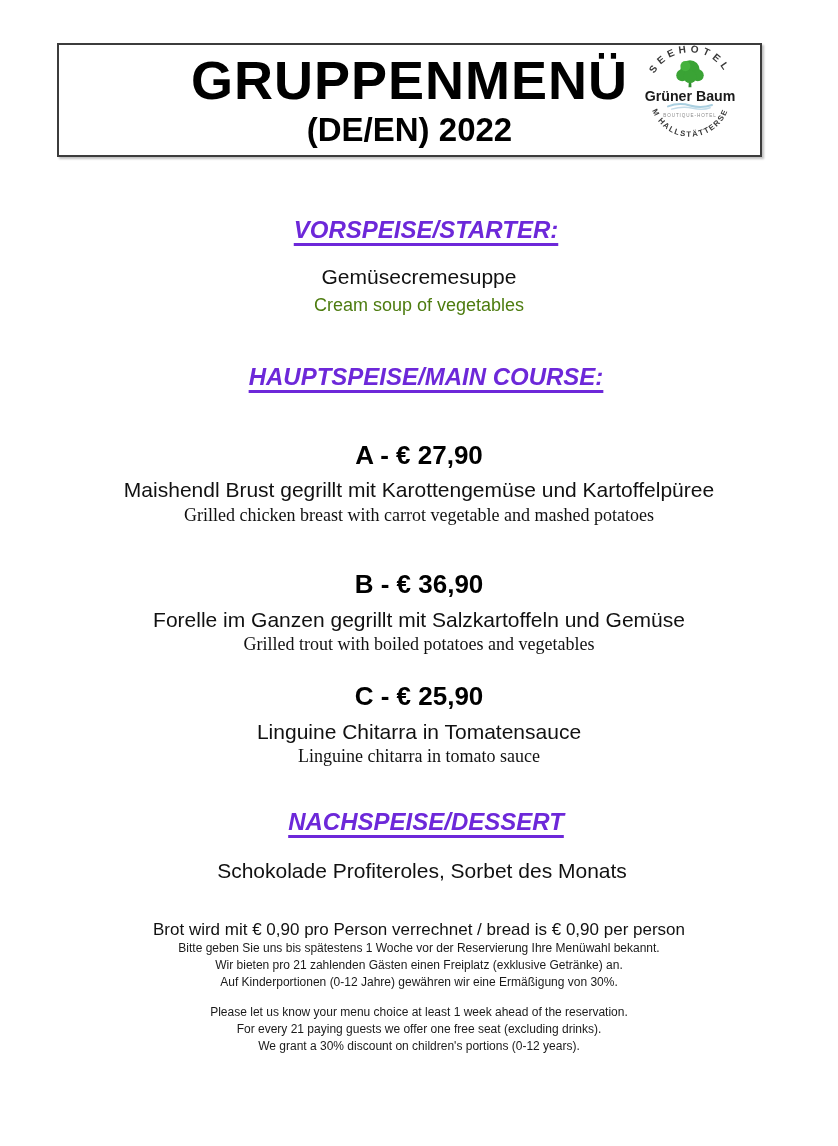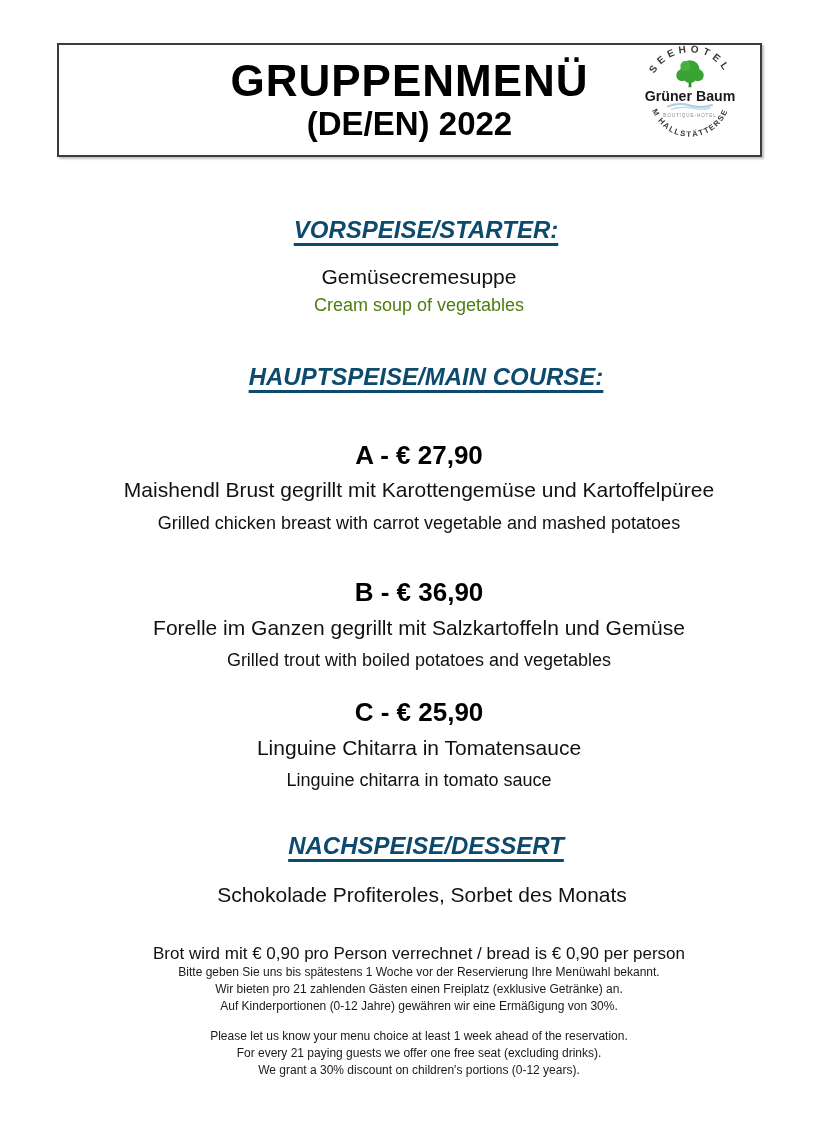--- a/index.html
+++ b/index.html
@@ -28,21 +28,21 @@
     position: absolute;
     left: 0; top: 0;
     width: 100%; height: 100%;
     display: flex;
     flex-direction: column;
     justify-content: center;
     align-items: center;
     text-align: center;
   }
   .title-line1 {
-    font-size: 44px;
+    font-size: 54px;
     font-weight: bold;
     letter-spacing: 1px;
     color: #000;
     line-height: 1.1;
   }
   .title-line2 {
     font-size: 33px;
     font-weight: bold;
     color: #000;
     line-height: 1.15;
@@ -60,39 +60,39 @@
     position: absolute;
     top: 156px;
     left: 0;
     width: 100%;
     text-align: center;
   }
   .section-heading {
     font-size: 24px;
     font-weight: bold;
     font-style: italic;
-    color: #0c4a6e;
+    color: #6d28d9;
     text-decoration: underline;
     text-decoration-thickness: 2.5px;
     text-underline-offset: 5px;
     padding-left: 14px;
   }
   .h-starter { margin-top: 60px; }
   .h-main    { margin-top: 46px; }
   .h-dessert { margin-top: 40px; }
 
   .dish-de { font-size: 21px; color: #111; margin-top: 20px; line-height: 1.25; }
   .dish-en { font-size: 18px; color: #4d7c0f; margin-top: 4px;  line-height: 1.25; }
 
   .price   { font-size: 26px; font-weight: bold; color: #000; line-height: 1.25; }
   .p-a { margin-top: 48px; }
   .p-b { margin-top: 42px; }
   .p-c { margin-top: 25px; }
   .course-de { font-size: 21px; color: #111; margin-top: 6px; line-height: 1.25; }
-  .course-en { font-size: 18px; color: #111; margin-top: 8px; line-height: 1.25; }
+  .course-en { font-size: 18px; color: #111; margin-top: 0; line-height: 1.25; font-family: Liberation Serif, serif; }
 
   .dessert-de { font-size: 21px; color: #111; margin-top: 22px; line-height: 1.25; padding-left: 6px; }
   .dessert-en { font-size: 18px; color: #111; margin-top: 3px;  line-height: 1.25; }
 
   .bread-note { font-size: 17px; color: #111; margin-top: 36px; }
 
   .fine-print { font-size: 12px; color: #1a1a1a; line-height: 17px; }
   .fp-de { }
   .fp-en { margin-top: 13px; }
 </style>

